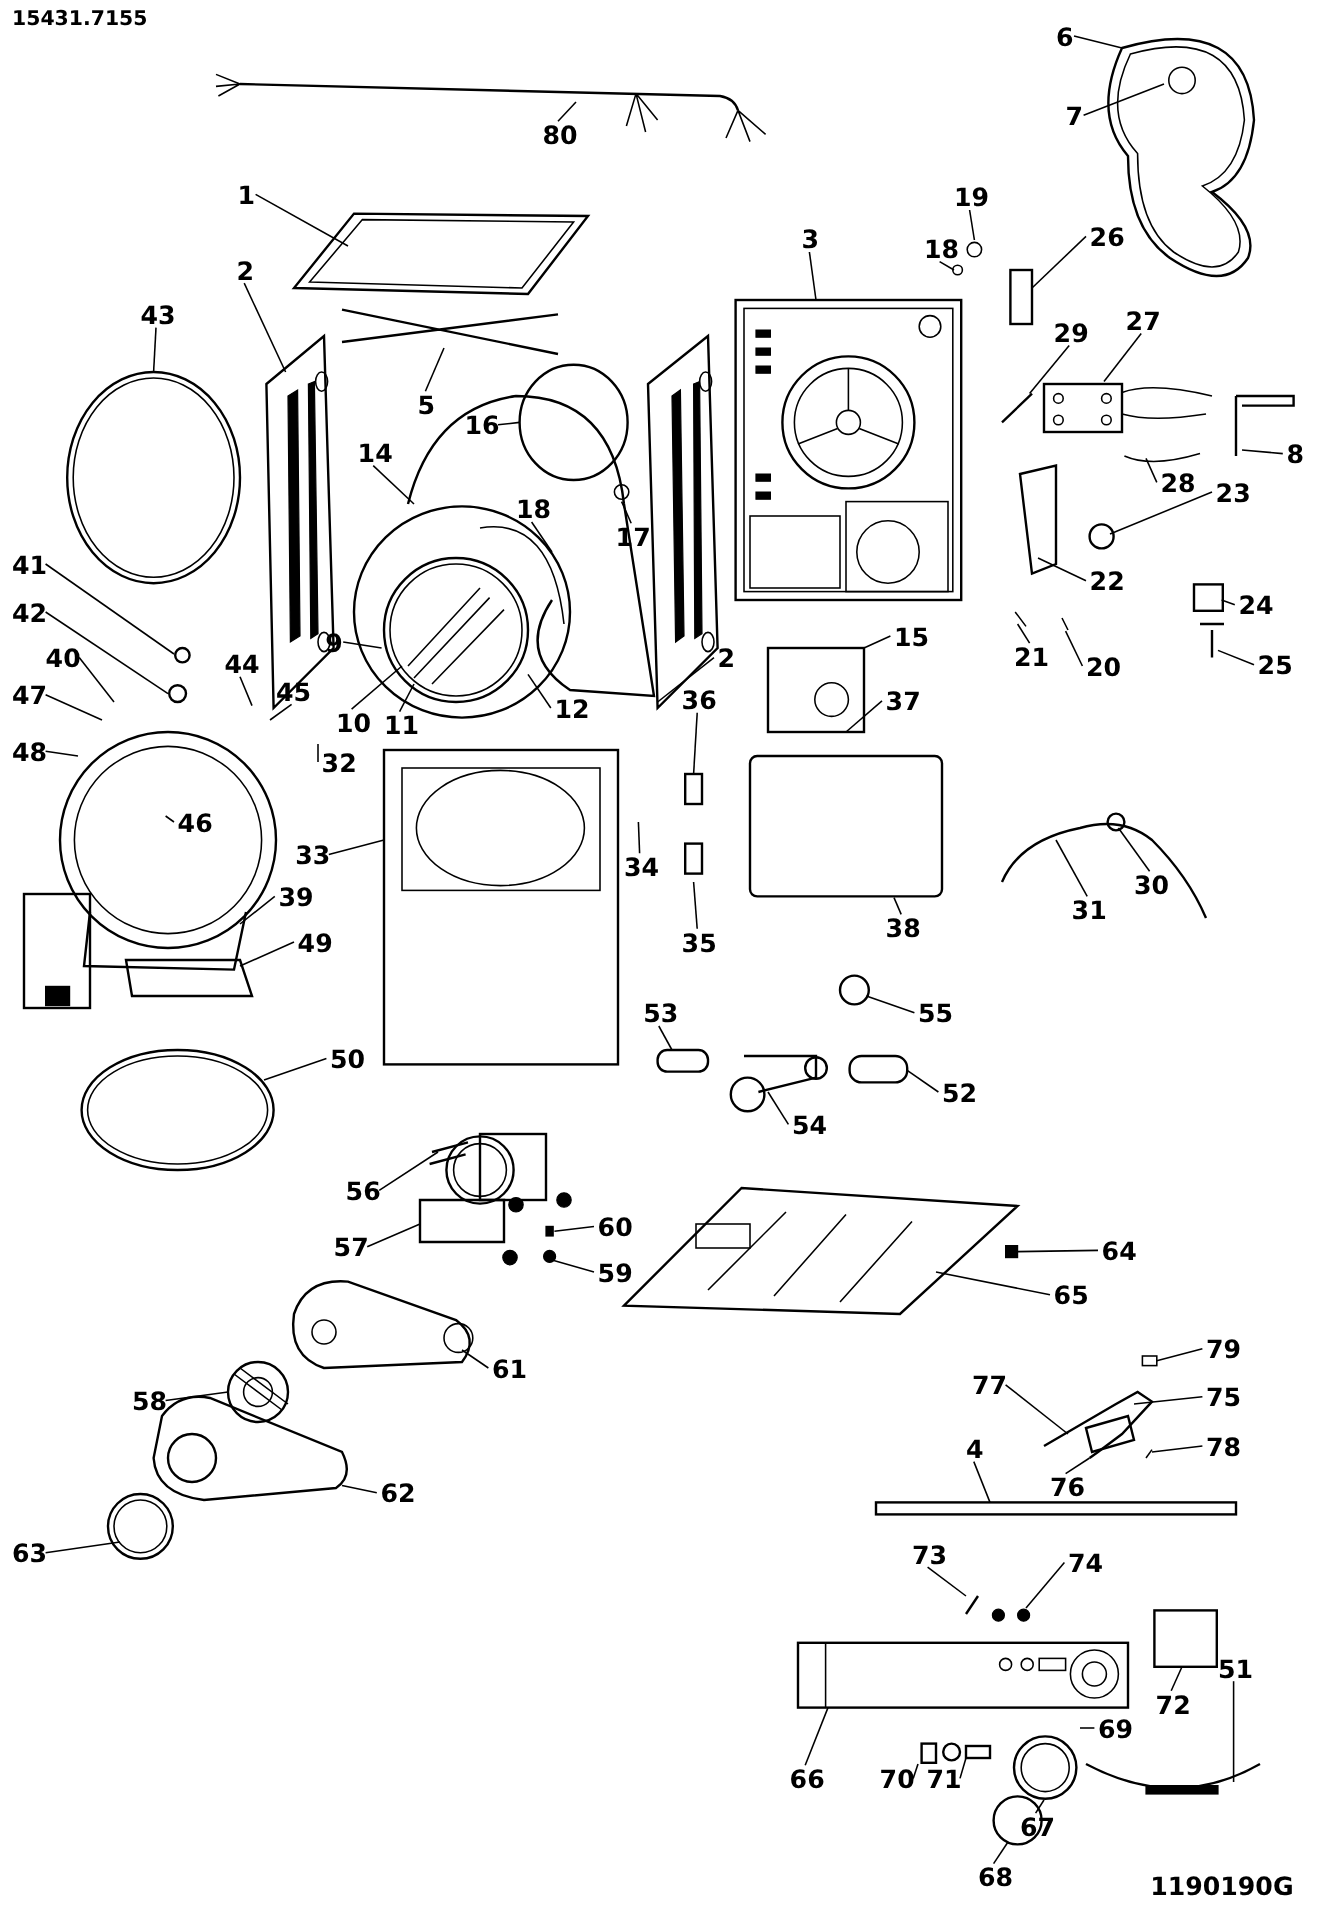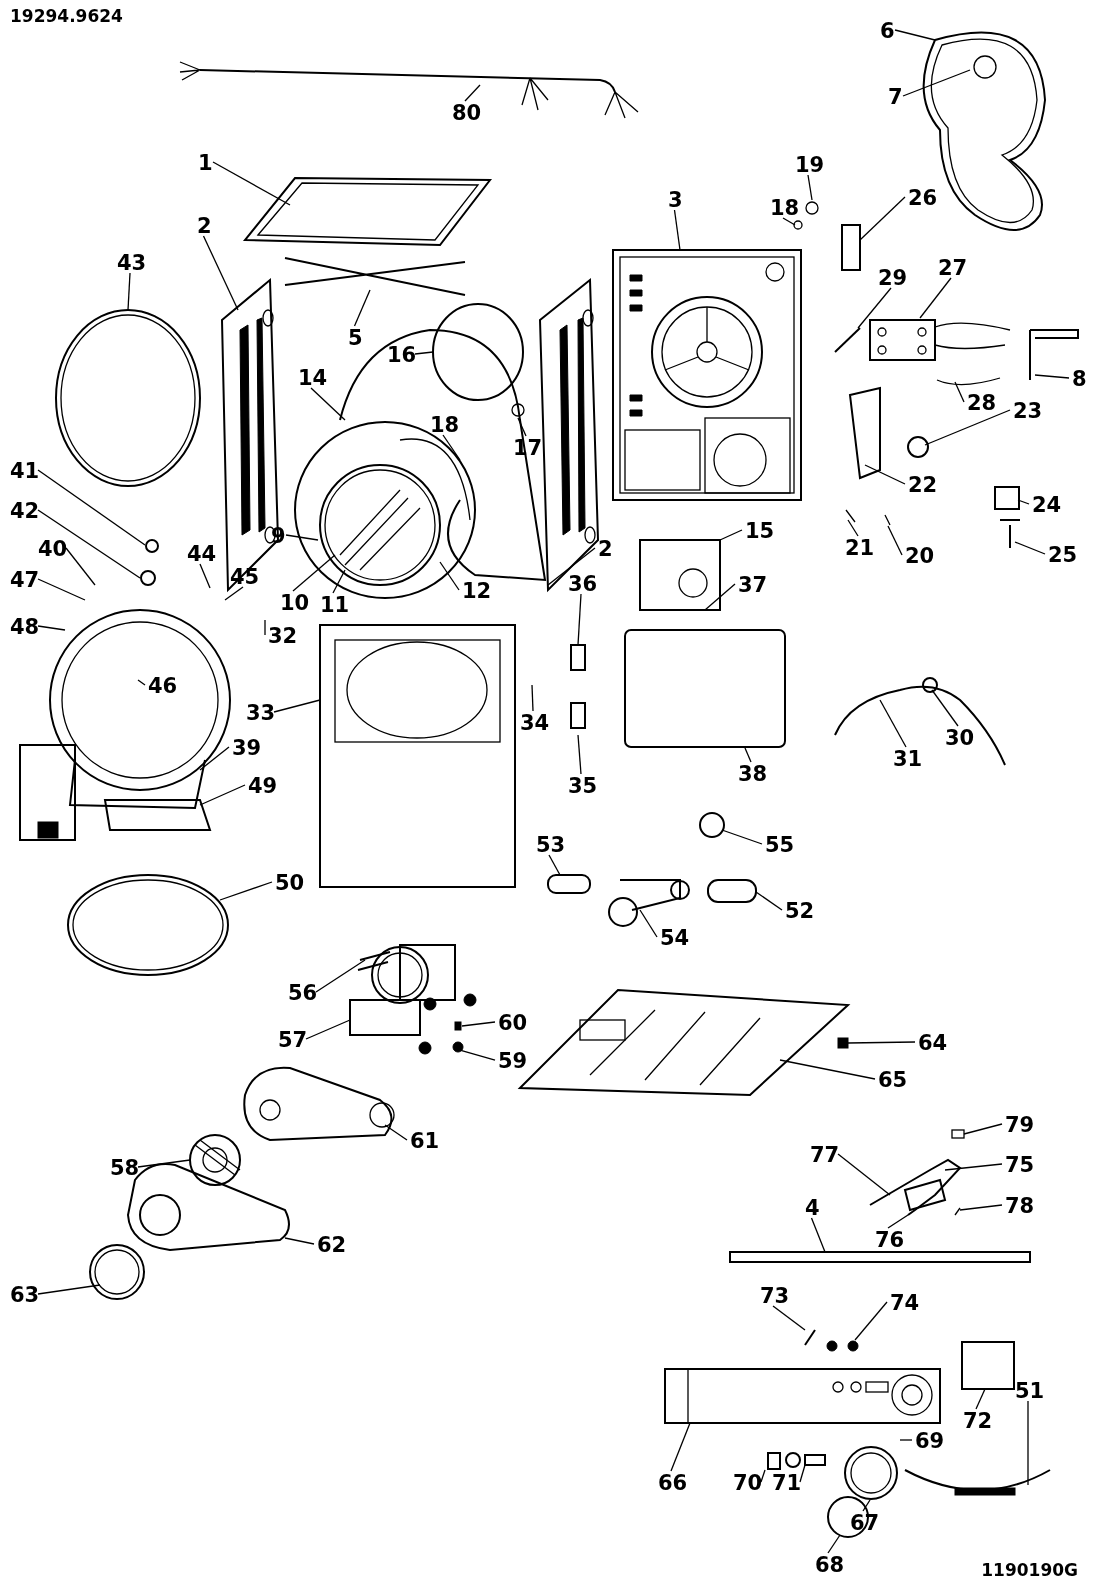--- a/index.html
+++ b/index.html
@@ -2,30 +2,30 @@
 <html><head>
 <meta charset="utf-8">
 <style>
   html, body { margin:0; padding:0; background:#ffffff; }
   body { width:1100px; height:1594px; position:relative; overflow:hidden;
          font-family:"DejaVu Sans", sans-serif; }
   #diagram { position:absolute; left:0; top:0; width:1100px; height:1594px; }
   .lbl { font-family:"DejaVu Sans", sans-serif; font-weight:bold; font-size:21px; fill:#000; }
   .code { position:absolute; font-family:"DejaVu Sans", sans-serif; font-weight:bold; color:#000; }
   #code-top { left:10px; top:6px; font-size:17px; }
-  #code-bottom { right:22px; top:1560px; font-size:17px; }
+  #code-bottom { right:22px; top:1560px; font-size:21px; }
   .p { fill:none; stroke:#000; stroke-width:2; }
   .pt { fill:none; stroke:#000; stroke-width:1.3; }
   .pf { fill:#000; stroke:#000; }
   .ldr { stroke:#000; stroke-width:1.3; }
 </style>
 </head>
 <body>
 
-<div class="code" id="code-top">19294.9624</div>
+<div class="code" id="code-top">15431.7155</div>
 <div class="code" id="code-bottom">1190190G</div>
 
 <svg id="diagram" viewBox="0 0 1100 1594" xmlns="http://www.w3.org/2000/svg">
 
   <g>
     <path class="p" d="M200 70 L600 80 Q612 82 615 92"></path>
     <path class="pt" d="M180 62 L200 70 M180 72 L200 70 M182 80 L200 70"></path>
     <path class="pt" d="M530 78 L522 105 M530 78 L538 110 M530 78 L548 100"></path>
     <path class="pt" d="M615 92 L605 115 M615 92 L625 118 M615 92 L638 112"></path>
   </g>

